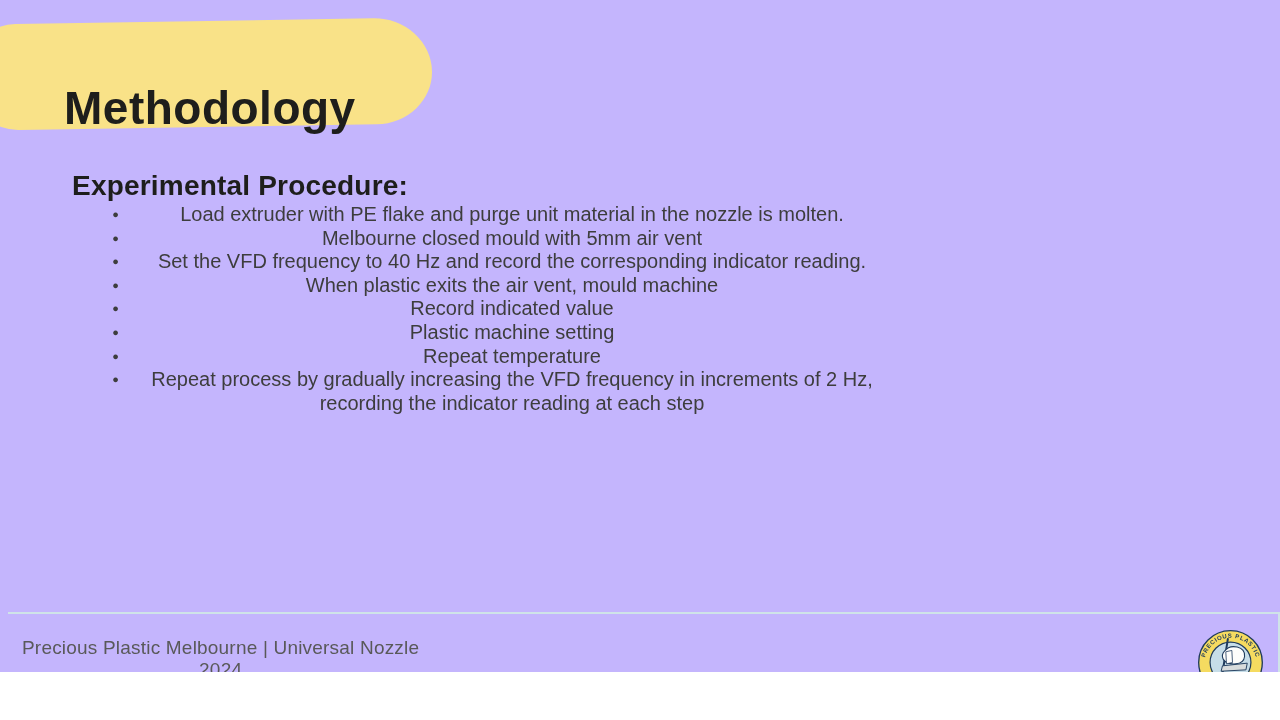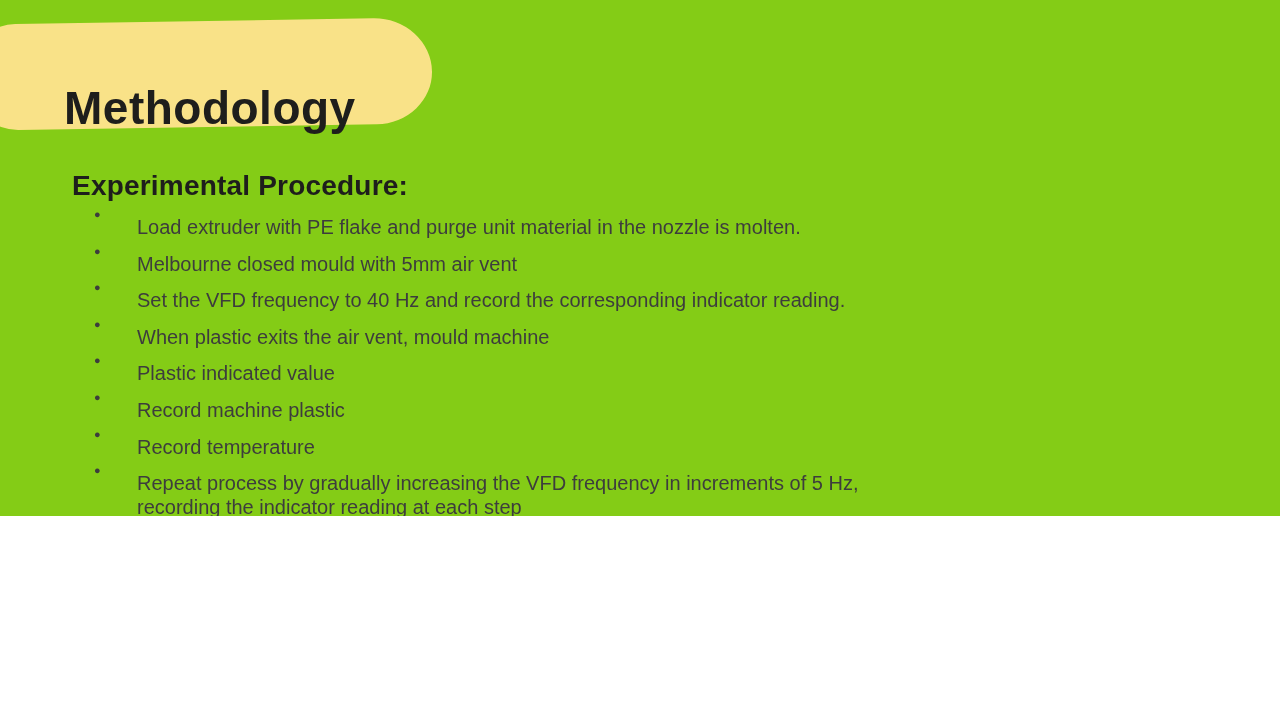--- a/index.html
+++ b/index.html
@@ -4,23 +4,24 @@
 <style>
   html, body {
     margin: 0;
     padding: 0;
     background: #ffffff;
     font-family: "Liberation Sans", sans-serif;
   }
   .slide {
     position: relative;
     width: 1280px;
-    height: 516px;
-    background: #84cc16;
+    height: 672px;
+    background: #c4b5fd;
     overflow: hidden;
+    text-align: center;
   }
   
   .title-blob {
     position: absolute;
     left: -28px;
     top: 21px;
     width: 460px;
     height: 106px;
     background: var(--highlight, #F9E288);
     border-radius: 44px 58px 56px 46px / 40px 54px 52px 42px;
@@ -62,21 +63,20 @@
     align-items: flex-start;
   }
   .bullet-dot {
     flex: 0 0 43px;
     font-size: 11px;
     line-height: 23.6px;
     padding-left: 2px;
   }
   .bullet-text {
     flex: 1;
-    margin-top: 13px;
   }
   .footer-divider {
     position: absolute;
     left: 8px;
     right: 0;
     top: 612px;
     height: 2px;
     background: var(--divider, #CFE3E8);
   }
   .right-edge-line {
@@ -127,40 +127,42 @@
     <li>
       <span class="bullet-dot">●</span>
       <span class="bullet-text">Set the VFD frequency to 40 Hz and record the corresponding indicator reading.</span>
     </li>
     <li>
       <span class="bullet-dot">●</span>
       <span class="bullet-text">When plastic exits the air vent, mould machine</span>
     </li>
     <li>
       <span class="bullet-dot">●</span>
-      <span class="bullet-text">Plastic indicated value</span>
+      <span class="bullet-text">Record indicated value</span>
     </li>
     <li>
       <span class="bullet-dot">●</span>
-      <span class="bullet-text">Record machine plastic</span>
+      <span class="bullet-text">Plastic machine setting</span>
     </li>
     <li>
       <span class="bullet-dot">●</span>
-      <span class="bullet-text">Record temperature</span>
+      <span class="bullet-text">Repeat temperature</span>
     </li>
     <li>
       <span class="bullet-dot">●</span>
-      <span class="bullet-text">Repeat process by gradually increasing the VFD frequency in increments of 5 Hz, recording the indicator reading at each step</span>
+      <span class="bullet-text">Repeat process by gradually increasing the VFD frequency in increments of 2 Hz, recording the indicator reading at each step</span>
     </li>
   </ul>
 
   <div class="footer-divider"></div>
   <div class="right-edge-line"></div>
 
   <div class="footer-text">
+    <div>Precious Plastic Melbourne | Universal Nozzle</div>
+    <div>2024</div>
   </div>
 
   <svg class="logo-badge" viewBox="0 0 100 100" xmlns="http://www.w3.org/2000/svg">
     <defs>
       <path id="logo-top-arc" d="M 11,52 A 39,39 0 1 1 89,52" fill="none"></path>
       <path id="logo-bottom-arc" d="M 15,56 A 35,35 0 0 0 85,56" fill="none"></path>
     </defs>
     <circle cx="50" cy="50" r="47.5" style="fill:var(--logo_ring,#F5DB60); stroke:var(--logo_navy,#1F3B5C); stroke-width:2;"></circle>
     <circle cx="50" cy="50" r="30.5" style="fill:var(--logo_inner,#C6DDE8); stroke:var(--logo_navy,#1F3B5C); stroke-width:1.8;"></circle>
     <text style="fill:var(--logo_navy,#1F3B5C); font-family:'Liberation Sans',sans-serif; font-size:9px; font-weight:bold; letter-spacing:1px;">

